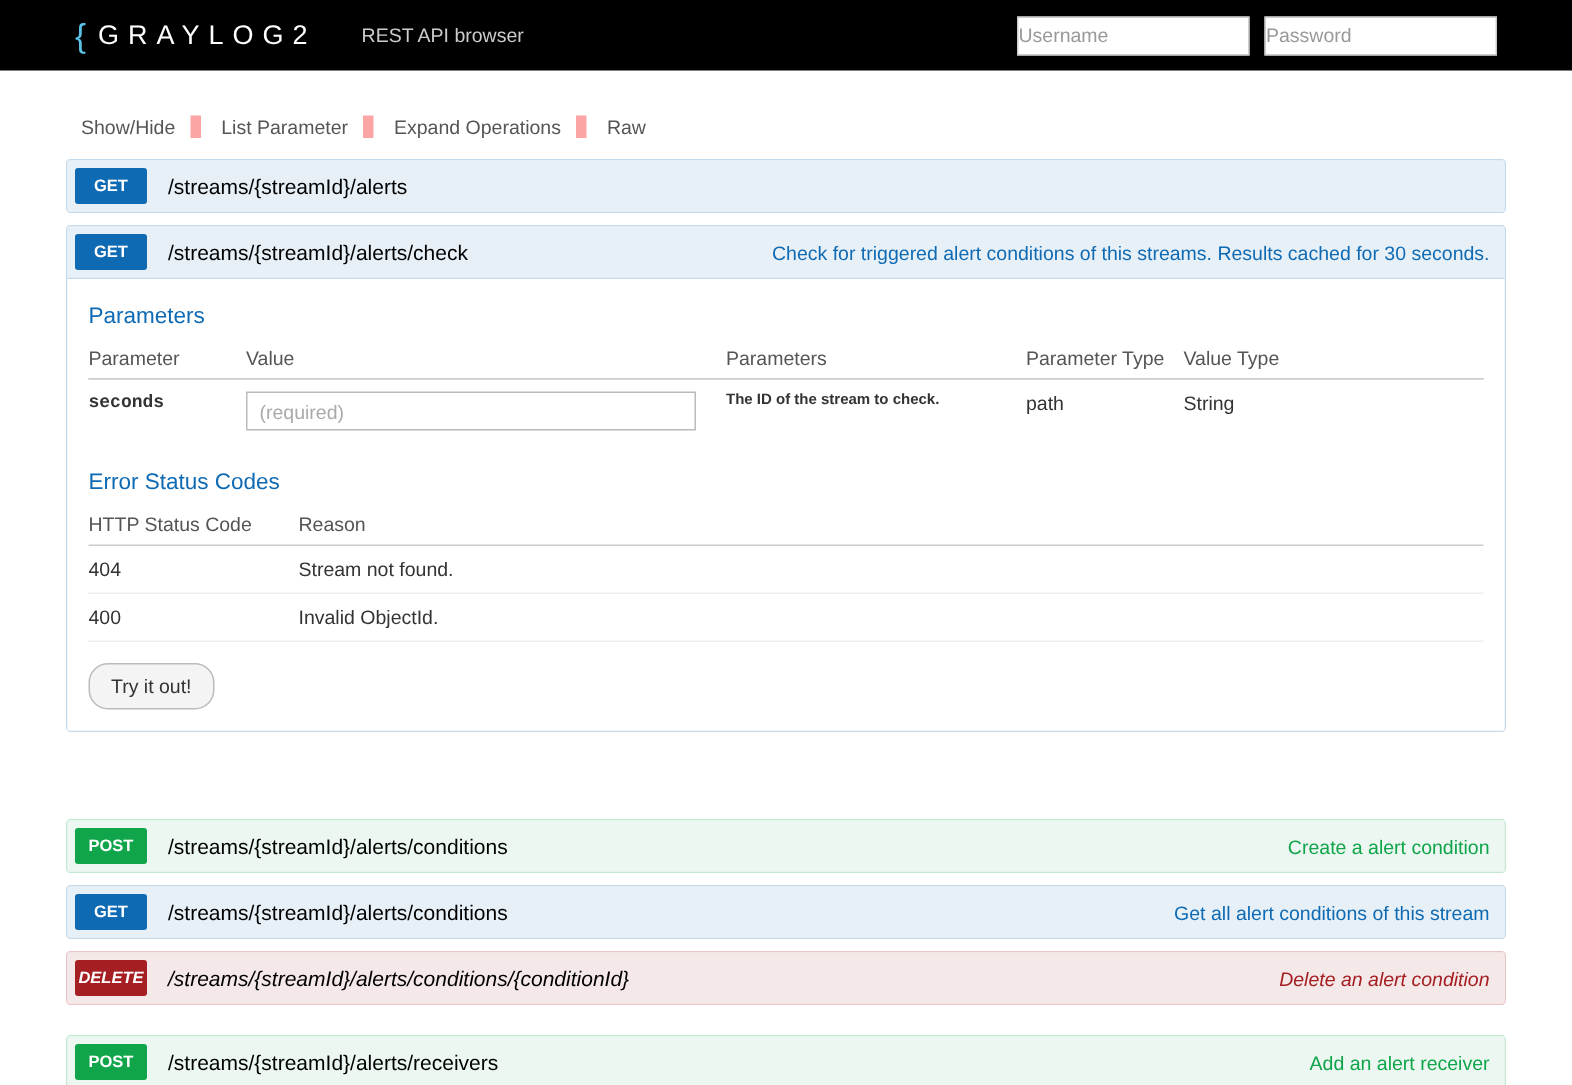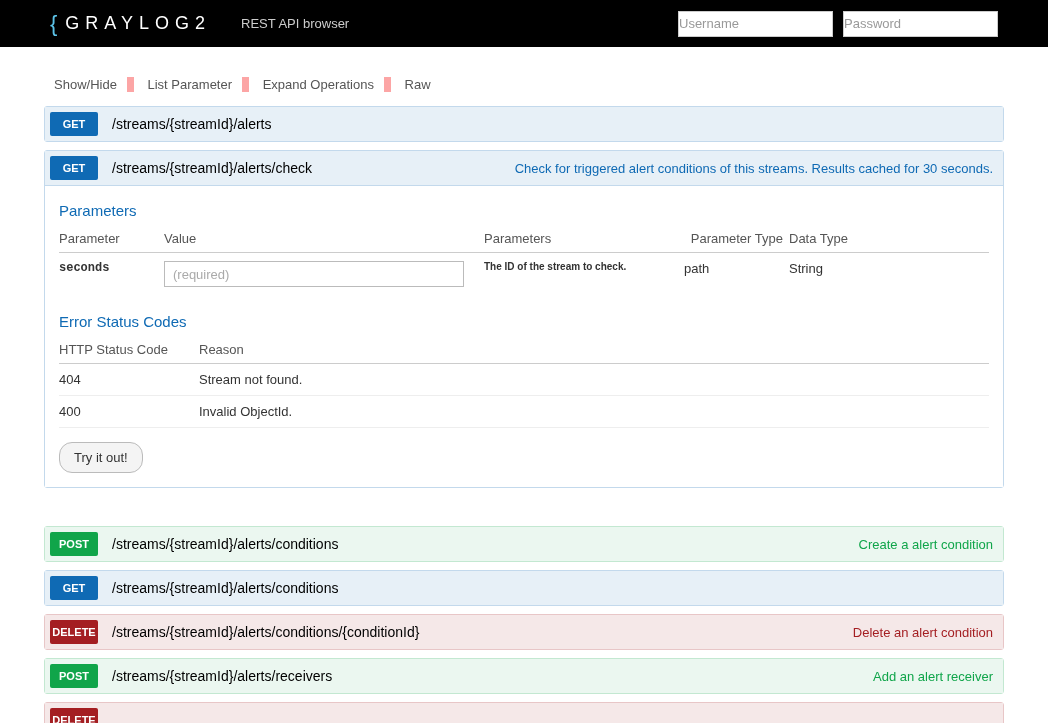--- a/index.html
+++ b/index.html
@@ -22,45 +22,45 @@
   .links a:last-child { border-right: none; padding-right: 0; }
   .op { border: 1px solid; border-radius: 3px; margin-bottom: 8px; }
   .op-head { display: flex; align-items: center; padding: 5px 10px 5px 5px; cursor: pointer; }
   .method { color: #fff; font-size: 11px; font-weight: 700; text-align: center; padding: 6px 0; width: 48px; border-radius: 2px; flex-shrink: 0; }
   .op-path { font-family: inherit; font-size: 14px; color: #000; margin-left: 14px; flex: 1; font-weight: 400; }
   .op-desc { font-size: 13px; text-align: right; }
   .op.get { border-color: #c3d9ec; }
   .op.get .op-head { background: #e7f0f7; }
   .op.get .method { background: #0f6ab4; }
   .op.get .op-desc { color: #0f6ab4; }
-  .op.post { border-color: #c3e8d1; }
+  .op.post { border-color: #c3e8d1; margin-top: 20px; }
   .op.post .op-head { background: #ebf7f0; }
   .op.post .method { background: #10a54a; }
   .op.post .op-desc { color: #10a54a; }
-  .op.delete { border-color: #e8c6c7; }
+  .op.delete { border-color: #e8c6c7; font-style: italic; }
   .op.delete .op-head { background: #f5e8e8; }
   .op.delete .method { background: #a41e22; }
   .op.delete .op-desc { color: #a41e22; }
   .op-body { background: #fff; border-top: 1px solid #c3d9ec; padding: 12px 14px 14px; }
   .sect-title { color: #0f6ab4; font-size: 15px; font-weight: 400; margin-bottom: 8px; margin-top: 4px; }
   table { width: 100%; border-collapse: collapse; font-size: 13px; }
   thead th { text-align: left; font-weight: 400; color: #555; padding: 4px 6px 6px 0; border-bottom: 1px solid #ccc; }
   tbody td { padding: 8px 6px 8px 0; vertical-align: top; border-bottom: 1px solid #eee; }
   .params tbody td { border-bottom: none; }
   .mono { font-family: "Courier New", monospace; font-size: 12px; font-weight: 700; }
   .param-input { width: 300px; padding: 4px 8px; border: 1px solid #bbb; font-size: 13px; height: 26px; }
   .param-input::placeholder { color: #aaa; }
   .desc-bold { font-weight: 700; font-size: 10px; }
   .errors { margin-top: 18px; }
   .errors thead th:first-child { width: 140px; }
   .try-btn { margin-top: 14px; padding: 7px 14px; font-size: 13px; background: #f4f4f4; border: 1px solid #bbb; border-radius: 13px; cursor: pointer; color: #333; }
   .col-param { width: 105px; }
   .col-value { width: 320px; }
   .col-desc { width: 200px; }
-  .col-ptype { width: 105px; text-align: right; }
+  .col-ptype { width: 105px; }
   .gap { height: 30px; }
 </style>
 </head>
 <body>
 
 <div class="topbar">
   <div class="topbar-left">
     <div class="logo">
       <span class="logo-brace">{</span>
       <span>GRAYLOG2</span>
@@ -98,21 +98,21 @@
     </div>
     <div class="op-body">
       <div class="sect-title">Parameters</div>
       <table class="params">
         <thead>
           <tr>
             <th class="col-param">Parameter</th>
             <th class="col-value">Value</th>
             <th class="col-desc">Parameters</th>
             <th class="col-ptype">Parameter Type</th>
-            <th>Data Type</th>
+            <th>Value Type</th>
           </tr>
         </thead>
         <tbody>
           <tr>
             <td class="mono">seconds</td>
             <td><input class="param-input" type="text" placeholder="(required)" style=""></td>
             <td class="desc-bold">The ID of the stream to check.</td>
             <td>path</td>
             <td>String</td>
           </tr>
@@ -152,20 +152,21 @@
       <span class="method">POST</span>
       <span class="op-path">/streams/{streamId}/alerts/conditions</span>
       <span class="op-desc">Create a alert condition</span>
     </div>
   </div>
 
   <div class="op get">
     <div class="op-head">
       <span class="method">GET</span>
       <span class="op-path">/streams/{streamId}/alerts/conditions</span>
+      <span class="op-desc">Get all alert conditions of this stream</span>
     </div>
   </div>
 
   <div class="op delete">
     <div class="op-head">
       <span class="method">DELETE</span>
       <span class="op-path">/streams/{streamId}/alerts/conditions/{conditionId}</span>
       <span class="op-desc">Delete an alert condition</span>
     </div>
   </div>

